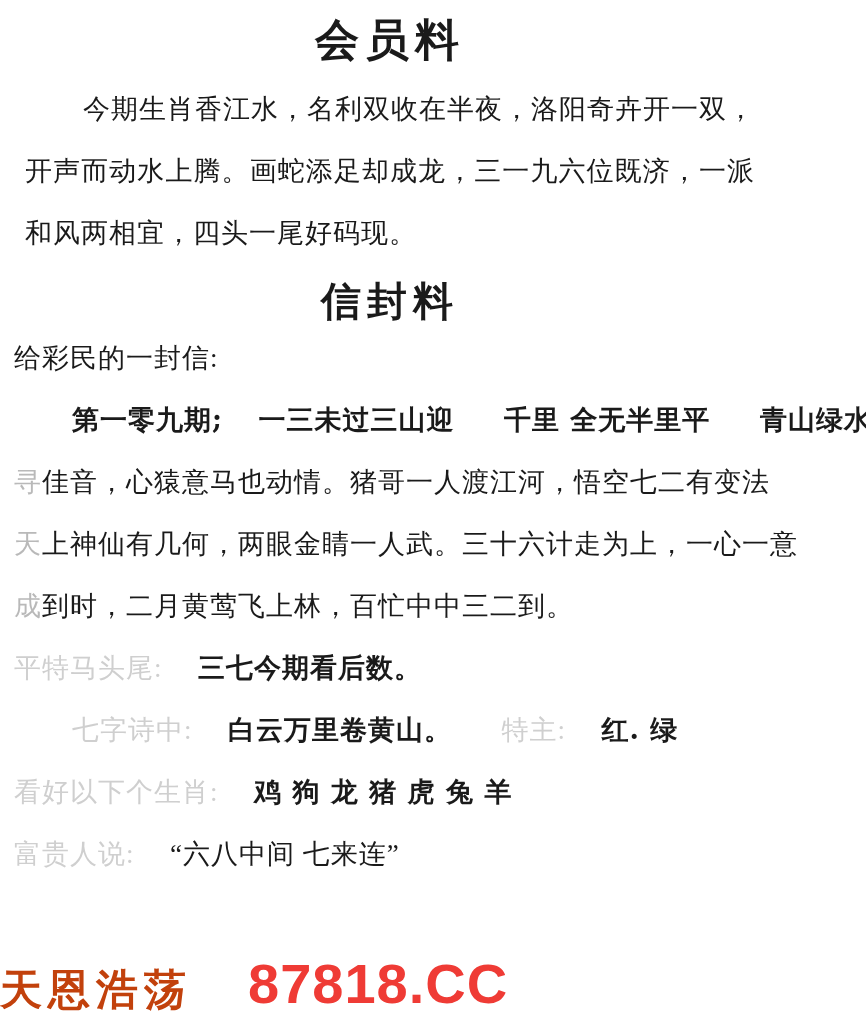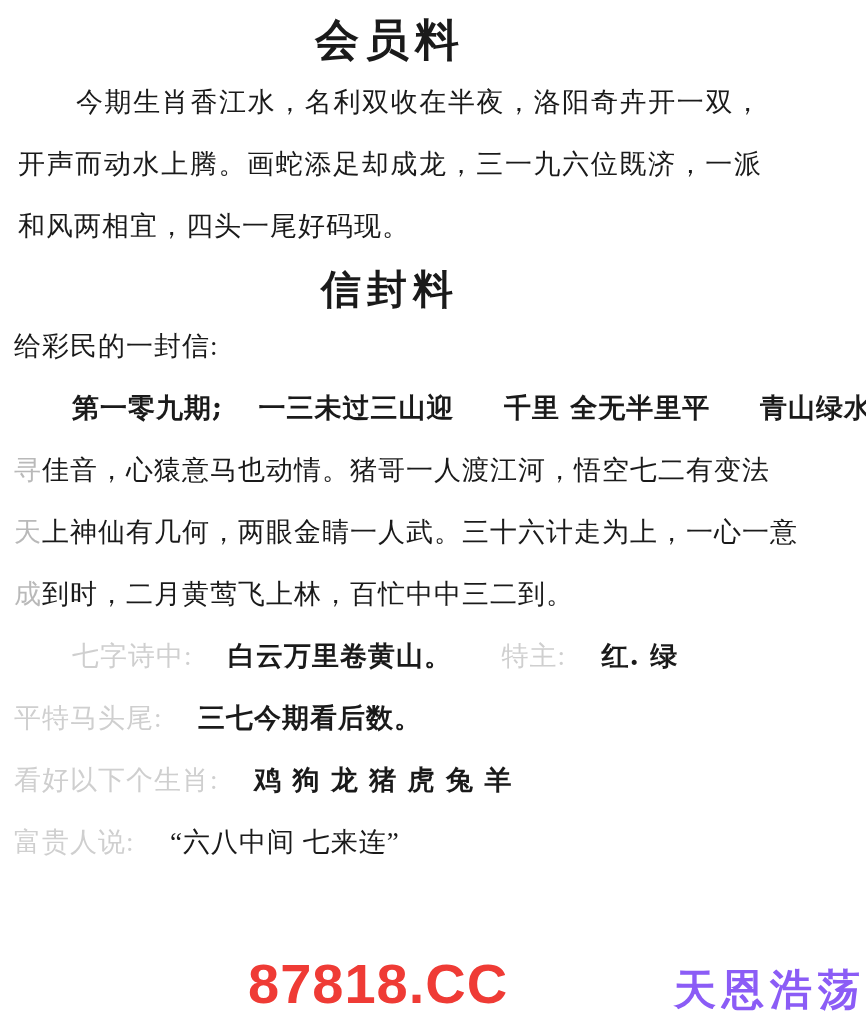--- a/index.html
+++ b/index.html
@@ -45,21 +45,21 @@
     margin: 6px 0 0 0;
   }
 
   
   .para {
     font-size: 27px;
     line-height: 62px;
     letter-spacing: 1px;
     text-align: justify;
     text-justify: inter-ideograph;
-    margin: 4px;
+    margin: 11px;
   }
   .para.indent { text-indent: 58px; }
 
   .line {
     font-size: 27px;
     line-height: 62px;
     letter-spacing: 1px;
     white-space: nowrap;
   }
   .line.indent { padding-left: 58px; }
@@ -107,26 +107,26 @@
     font-size: 56px;
     letter-spacing: 1px;
     color: #ef3b35;
     white-space: nowrap;
   }
   .wm-behind {
     position: absolute;
     left: 0;
     bottom: 0px;
     width: 866px;
-    text-align: right;
+    text-align: left;
     font-family: "DejaVu Serif", serif;
     font-weight: bold;
     font-size: 42px;
     letter-spacing: 6px;
-    color: #8b5cf6;
+    color: #c2410c;
     white-space: nowrap;
   }
   .clip-bottom {
     position: absolute;
     left: 0;
     bottom: 0;
     width: 866px;
     height: 52px;
     overflow: hidden;
   }
@@ -161,37 +161,37 @@
     </div>
 
     <div class="line">
       <span class="faded">天</span><span>上神仙有几何，两眼金睛一人武。三十六计走为上，一心一意</span>
     </div>
 
     <div class="line">
       <span class="faded">成</span><span>到时，二月黄莺飞上林，百忙中中三二到。</span>
     </div>
 
+    <div class="line">
+      <span class="faded-strong">平特马头尾:</span>
+      <span class="sp"></span>
+      <span class="bold">三七今期看后数。</span>
+    </div>
+
     <div class="line indent">
       <span class="faded-strong">七字诗中:</span>
       <span class="sp"></span>
       <span class="bold">白云万里卷黄山。</span>
       <span class="sp-lg"></span>
       <span class="faded-strong">特主:</span>
       <span class="sp"></span>
       <span class="bold">红. 绿</span>
     </div>
 
     <div class="line">
-      <span class="faded-strong">平特马头尾:</span>
-      <span class="sp"></span>
-      <span class="bold">三七今期看后数。</span>
-    </div>
-
-    <div class="line">
       <span class="faded-strong">看好以下个生肖:</span>
       <span class="sp"></span>
       <span class="bold">鸡 狗 龙 猪 虎 兔 羊</span>
     </div>
 
     <div class="line">
       <span class="faded-strong">富贵人说:</span>
       <span class="sp"></span>
       <span>“六八中间 七来连”</span>
     </div>

